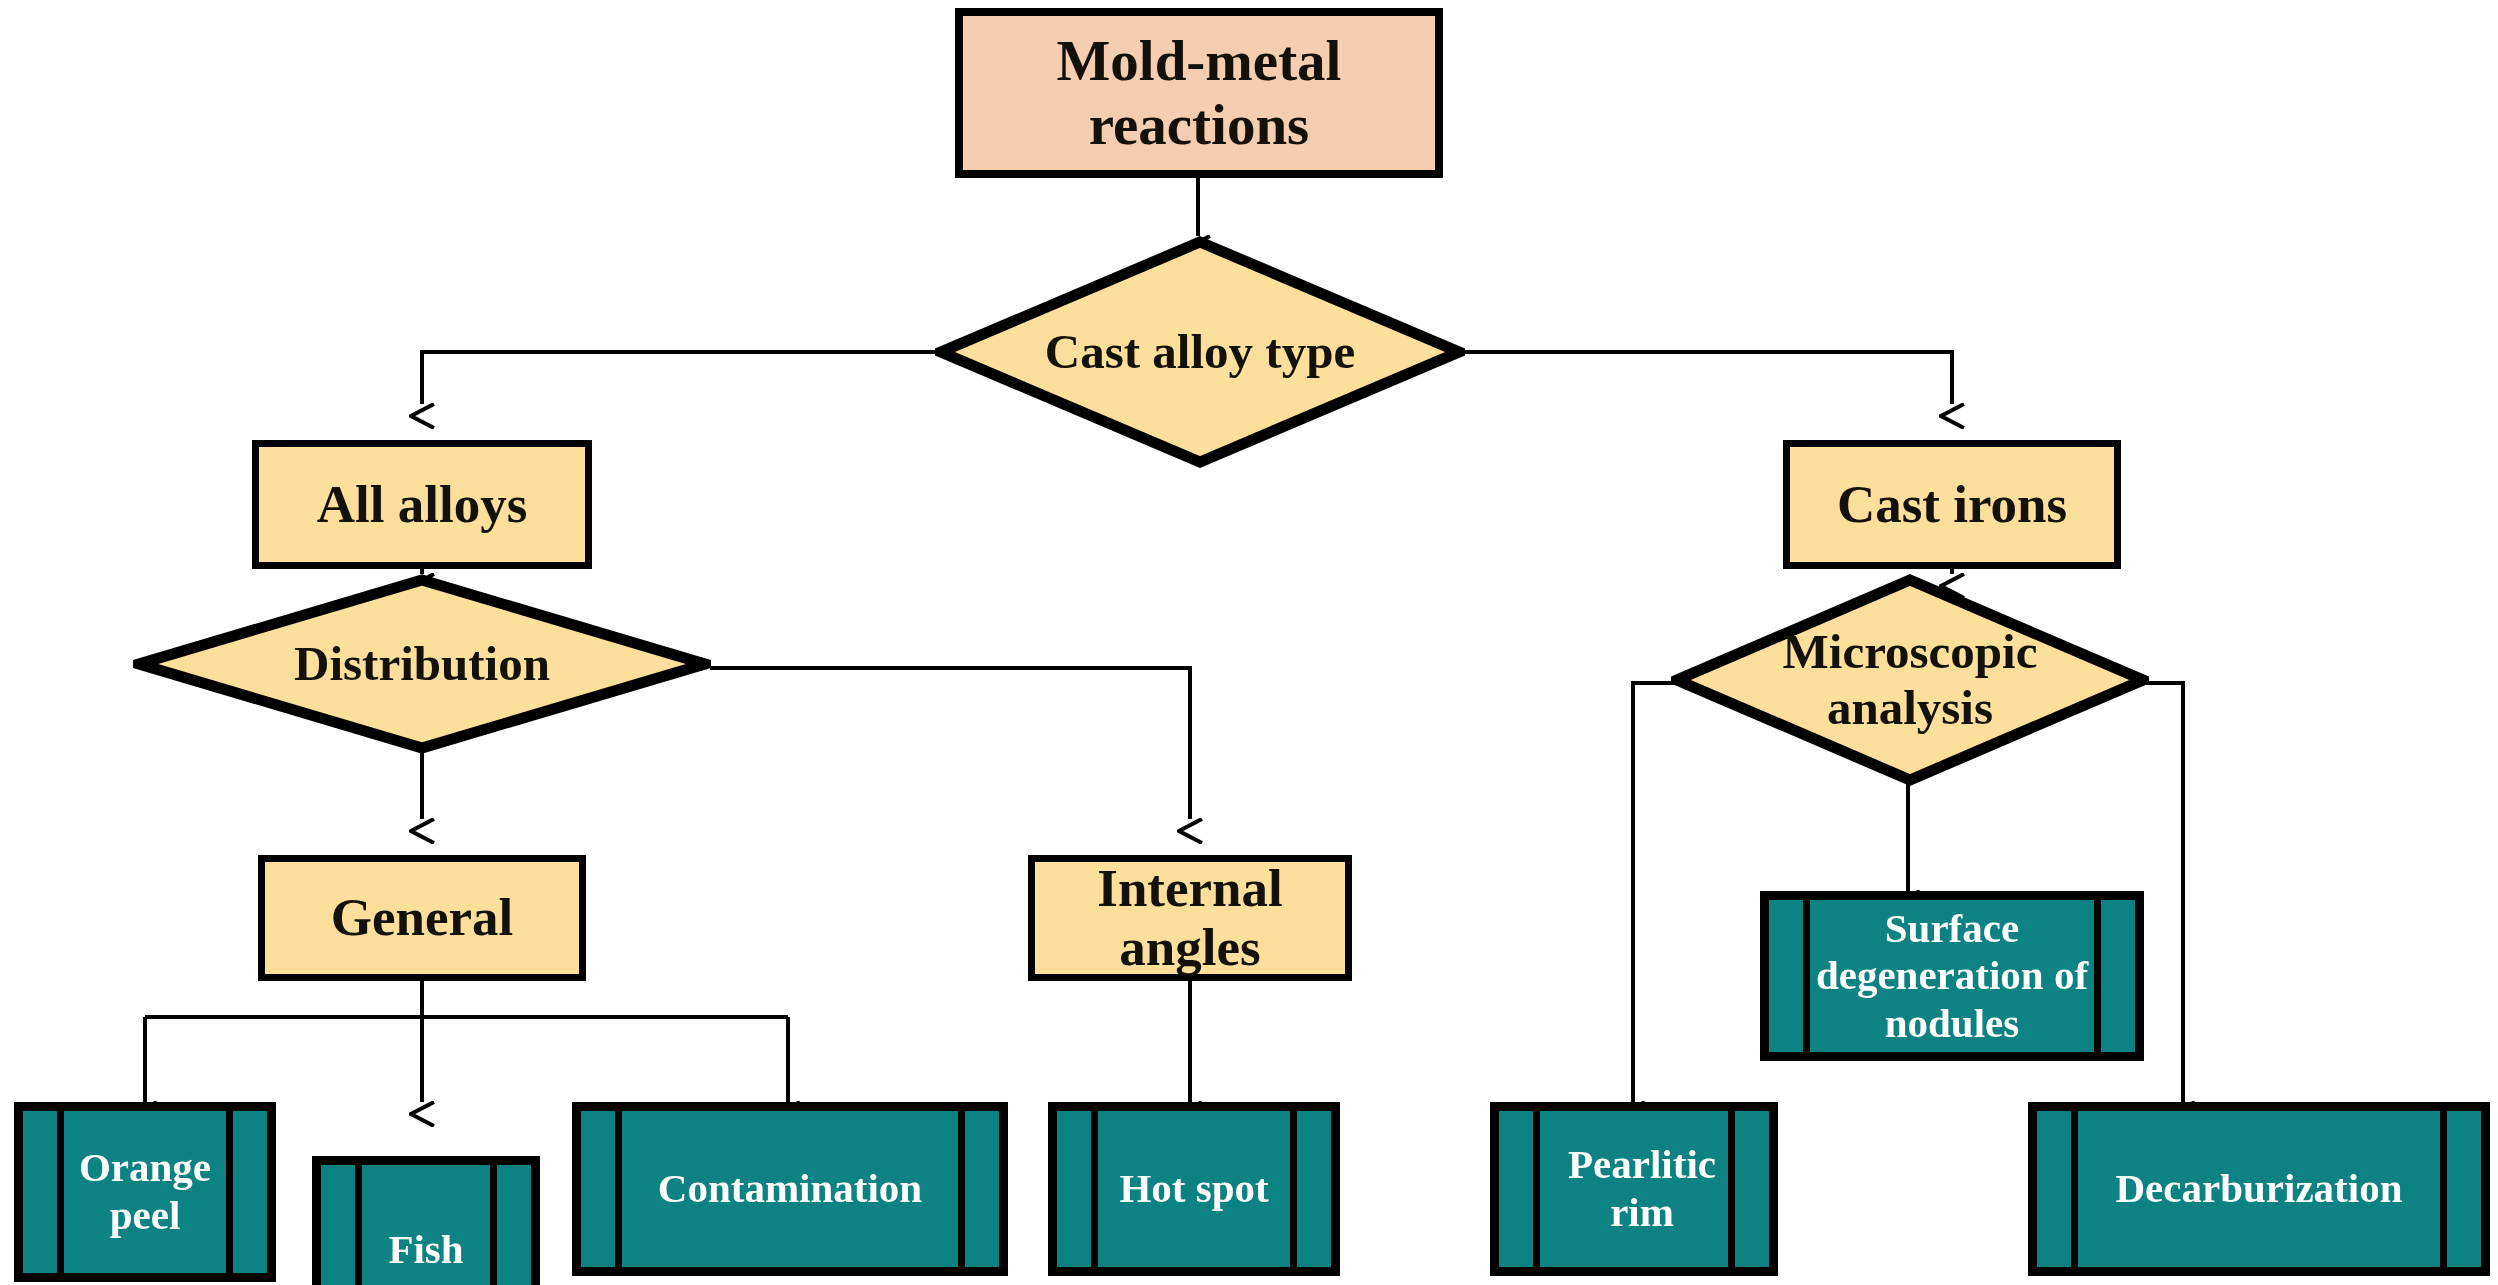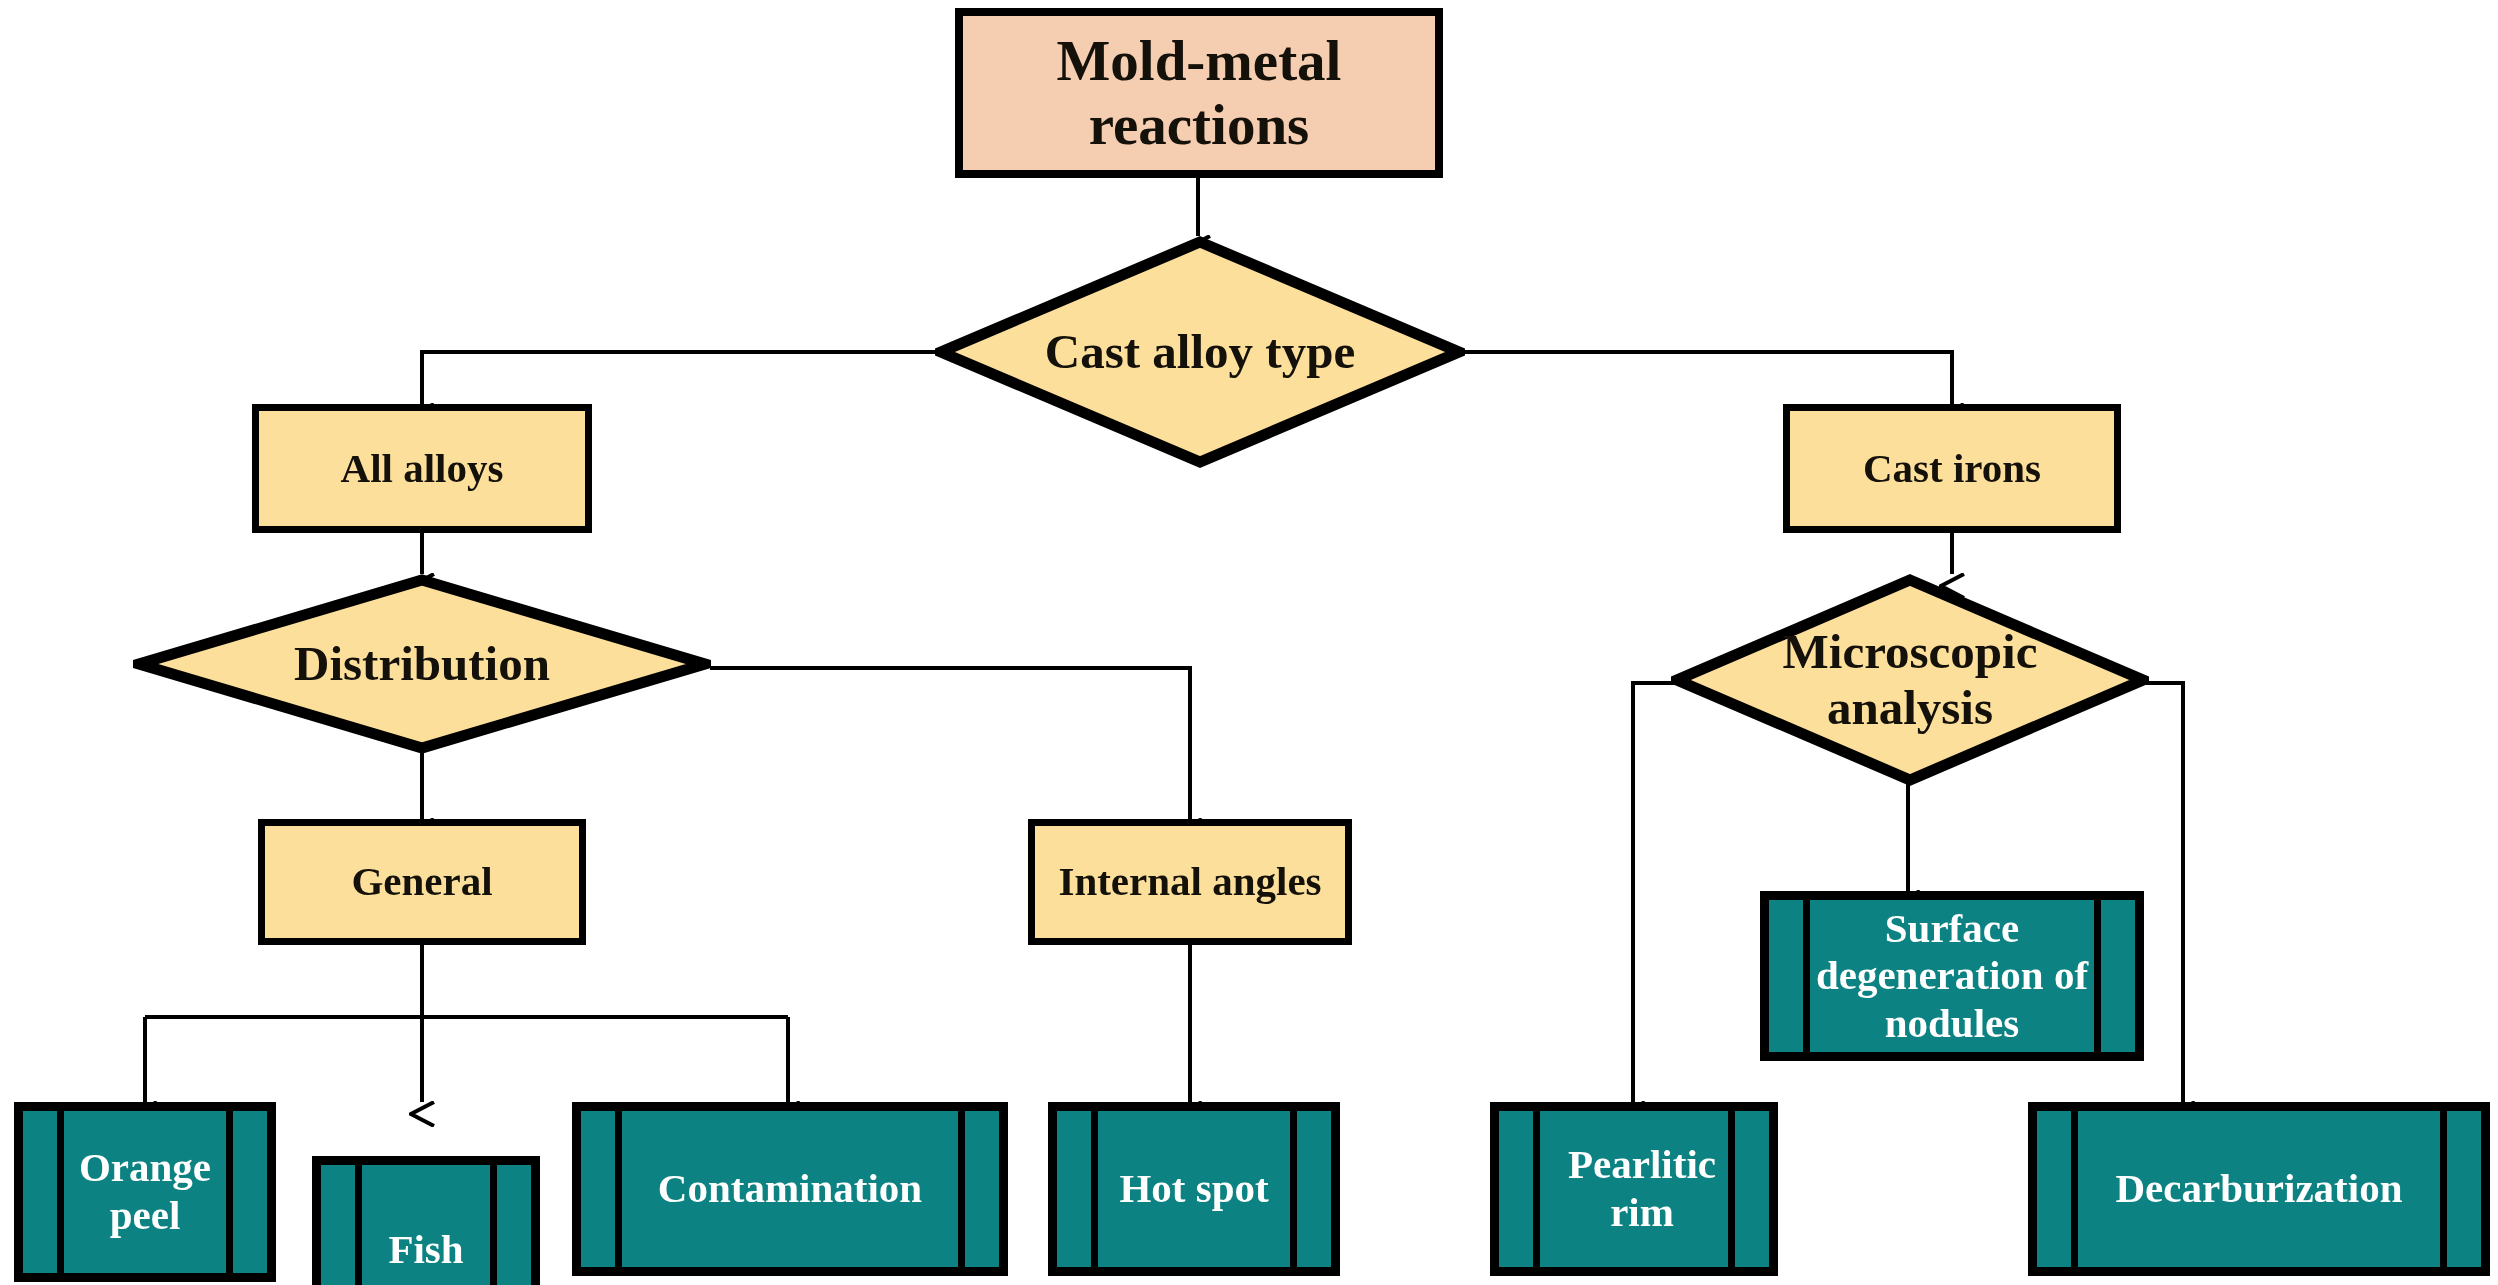--- a/index.html
+++ b/index.html
@@ -20,21 +20,21 @@
     z-index:3;
   }
   
   .rect{
     border:7px solid #000000;
     color:#14100a;
     font-weight:bold;
     line-height:1.12;
   }
   .rect.start{ background:#F5CDB0; font-size:57px; border-width:8px;}
-  .rect.decisionbox{ background:#FBDF9B; font-size:41px;}
+  .rect.decisionbox{ background:#FBDF9B; font-size:53px;margin-top:36px;}
   
   .diamond{
     background:transparent;
     border:none;
   }
   .diamond svg{position:absolute;left:0;top:0;width:100%;height:100%;}
   .diamond .dlabel{
     position:relative;
     z-index:2;
     font-weight:bold;

